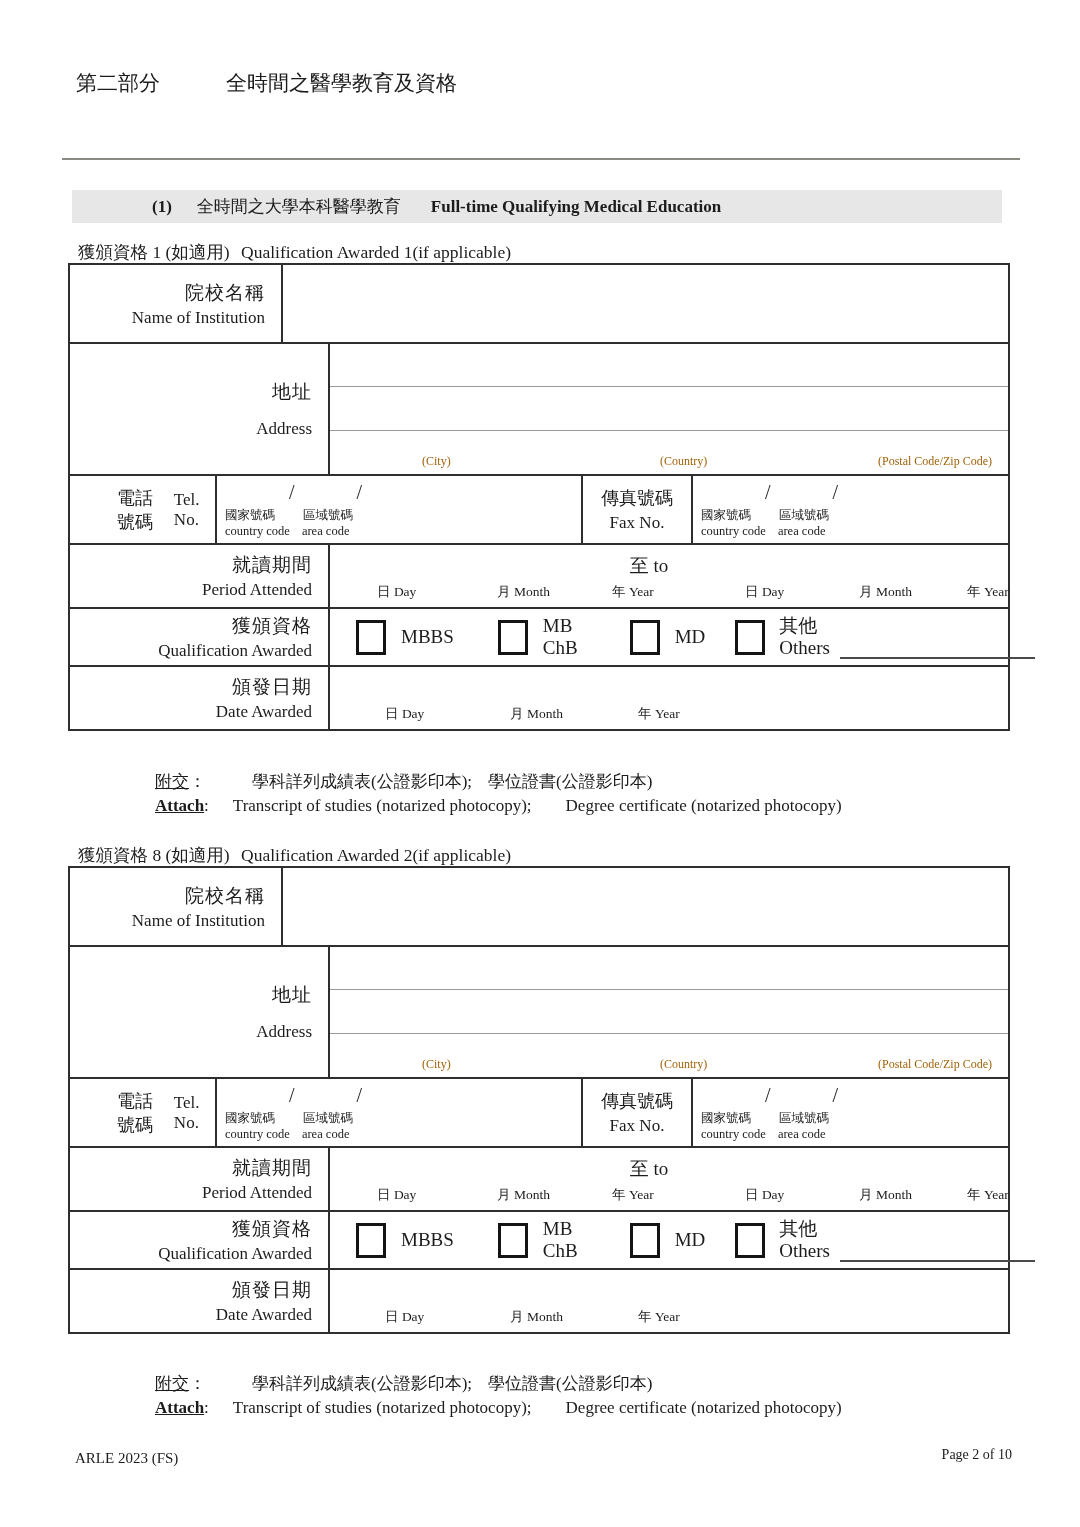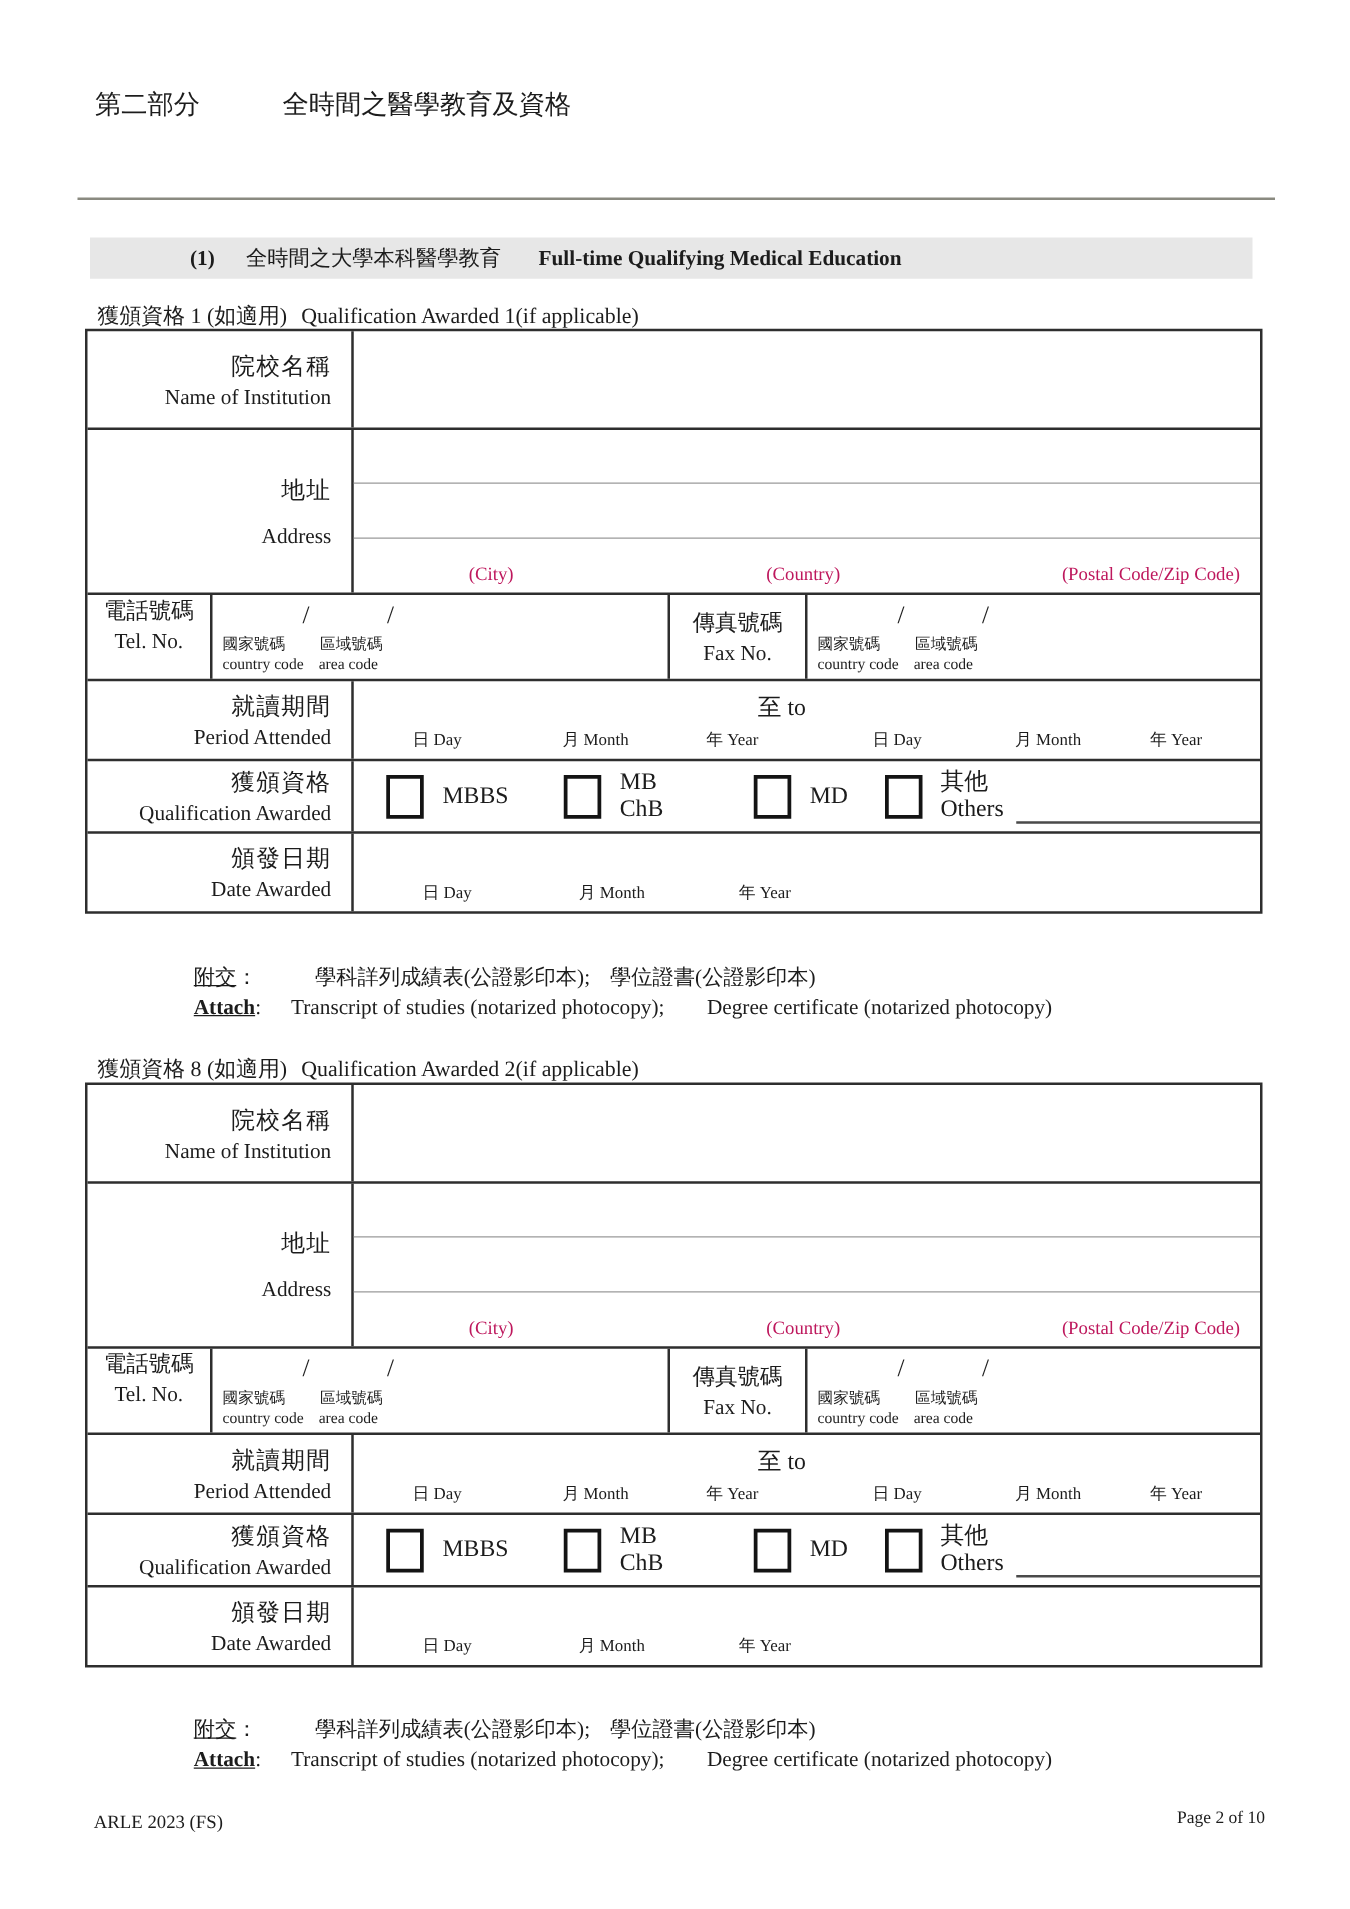--- a/index.html
+++ b/index.html
@@ -21,44 +21,44 @@
   .band-zh{margin-left:25px;}
   .band-en{margin-left:30px;font-weight:bold;}
 
   
   .qtitle{position:absolute;left:78px;font-size:17.5px;white-space:nowrap;}
   .qtitle .sp{margin-left:7px;}
 
   
   .qtable{position:absolute;left:68px;width:942px;border:2px solid #2e2e2e;background:#fff;box-sizing:border-box;}
   .trow{display:flex;box-sizing:border-box;}
-  .bt{border-top:2px solid #2e2e2e;}
+  .bt{border-top:2px solid #2e2e2e;padding-left:47px;}
   .r-inst{height:77px;}
   .r-addr{height:132px;}
   .r-tel{height:69px;}
   .r-period{height:64px;}
   .r-qual{height:58px;}
   .r-date{height:64px;}
   .lab{width:213px;flex:0 0 213px;border-right:2px solid #2e2e2e;display:flex;flex-direction:column;
        justify-content:center;align-items:flex-end;padding-right:16px;box-sizing:border-box;}
   .lab .zh{font-size:19px;letter-spacing:1px;}
   .lab .en{font-size:17px;}
   .gap14{gap:14px;}
   .gap2{gap:2px;}
   .content{flex:1 1 auto;position:relative;}
 
   
   .addr-line{position:absolute;left:0;right:0;height:1px;background:#9a9a9a;}
   .al1{top:42px;} .al2{top:86px;}
-  .addr-note{position:absolute;bottom:5px;font-size:15px;color:#be185d;}
+  .addr-note{position:absolute;bottom:5px;font-size:12px;color:#a16207;}
   .n-city{left:92px;} .n-country{left:330px;} .n-postal{right:16px;}
 
   
-  .tel-lab{width:100px;flex:0 0 100px;border-right:2px solid #2e2e2e;display:flex;flex-direction:column;
-           justify-content:flex-start;align-items:center;gap:3px;box-sizing:border-box;}
+  .tel-lab{width:100px;flex:0 0 100px;border-right:2px solid #2e2e2e;display:flex;flex-direction:row;
+           justify-content:flex-end;align-items:center;gap:3px;box-sizing:border-box;}
   .tel-lab .zh{font-size:18px;} .tel-lab .en{font-size:17px;}
   .tel-content{width:366px;flex:0 0 366px;border-right:2px solid #2e2e2e;box-sizing:border-box;}
   .fax-lab{width:110px;flex:0 0 110px;border-right:2px solid #2e2e2e;display:flex;flex-direction:column;
            justify-content:center;align-items:center;gap:3px;box-sizing:border-box;}
   .fax-lab .zh{font-size:18px;} .fax-lab .en{font-size:17px;}
   .fax-content{flex:1 1 auto;}
   .codes{padding:5px 0 0 8px;}
   .slash-line{display:flex;font-size:20px;height:25px;}
   .slash1{margin-left:64px;} .slash2{margin-left:62px;}
   .code-zh{display:flex;font-size:12.5px;gap:28px;margin-top:1px;}

